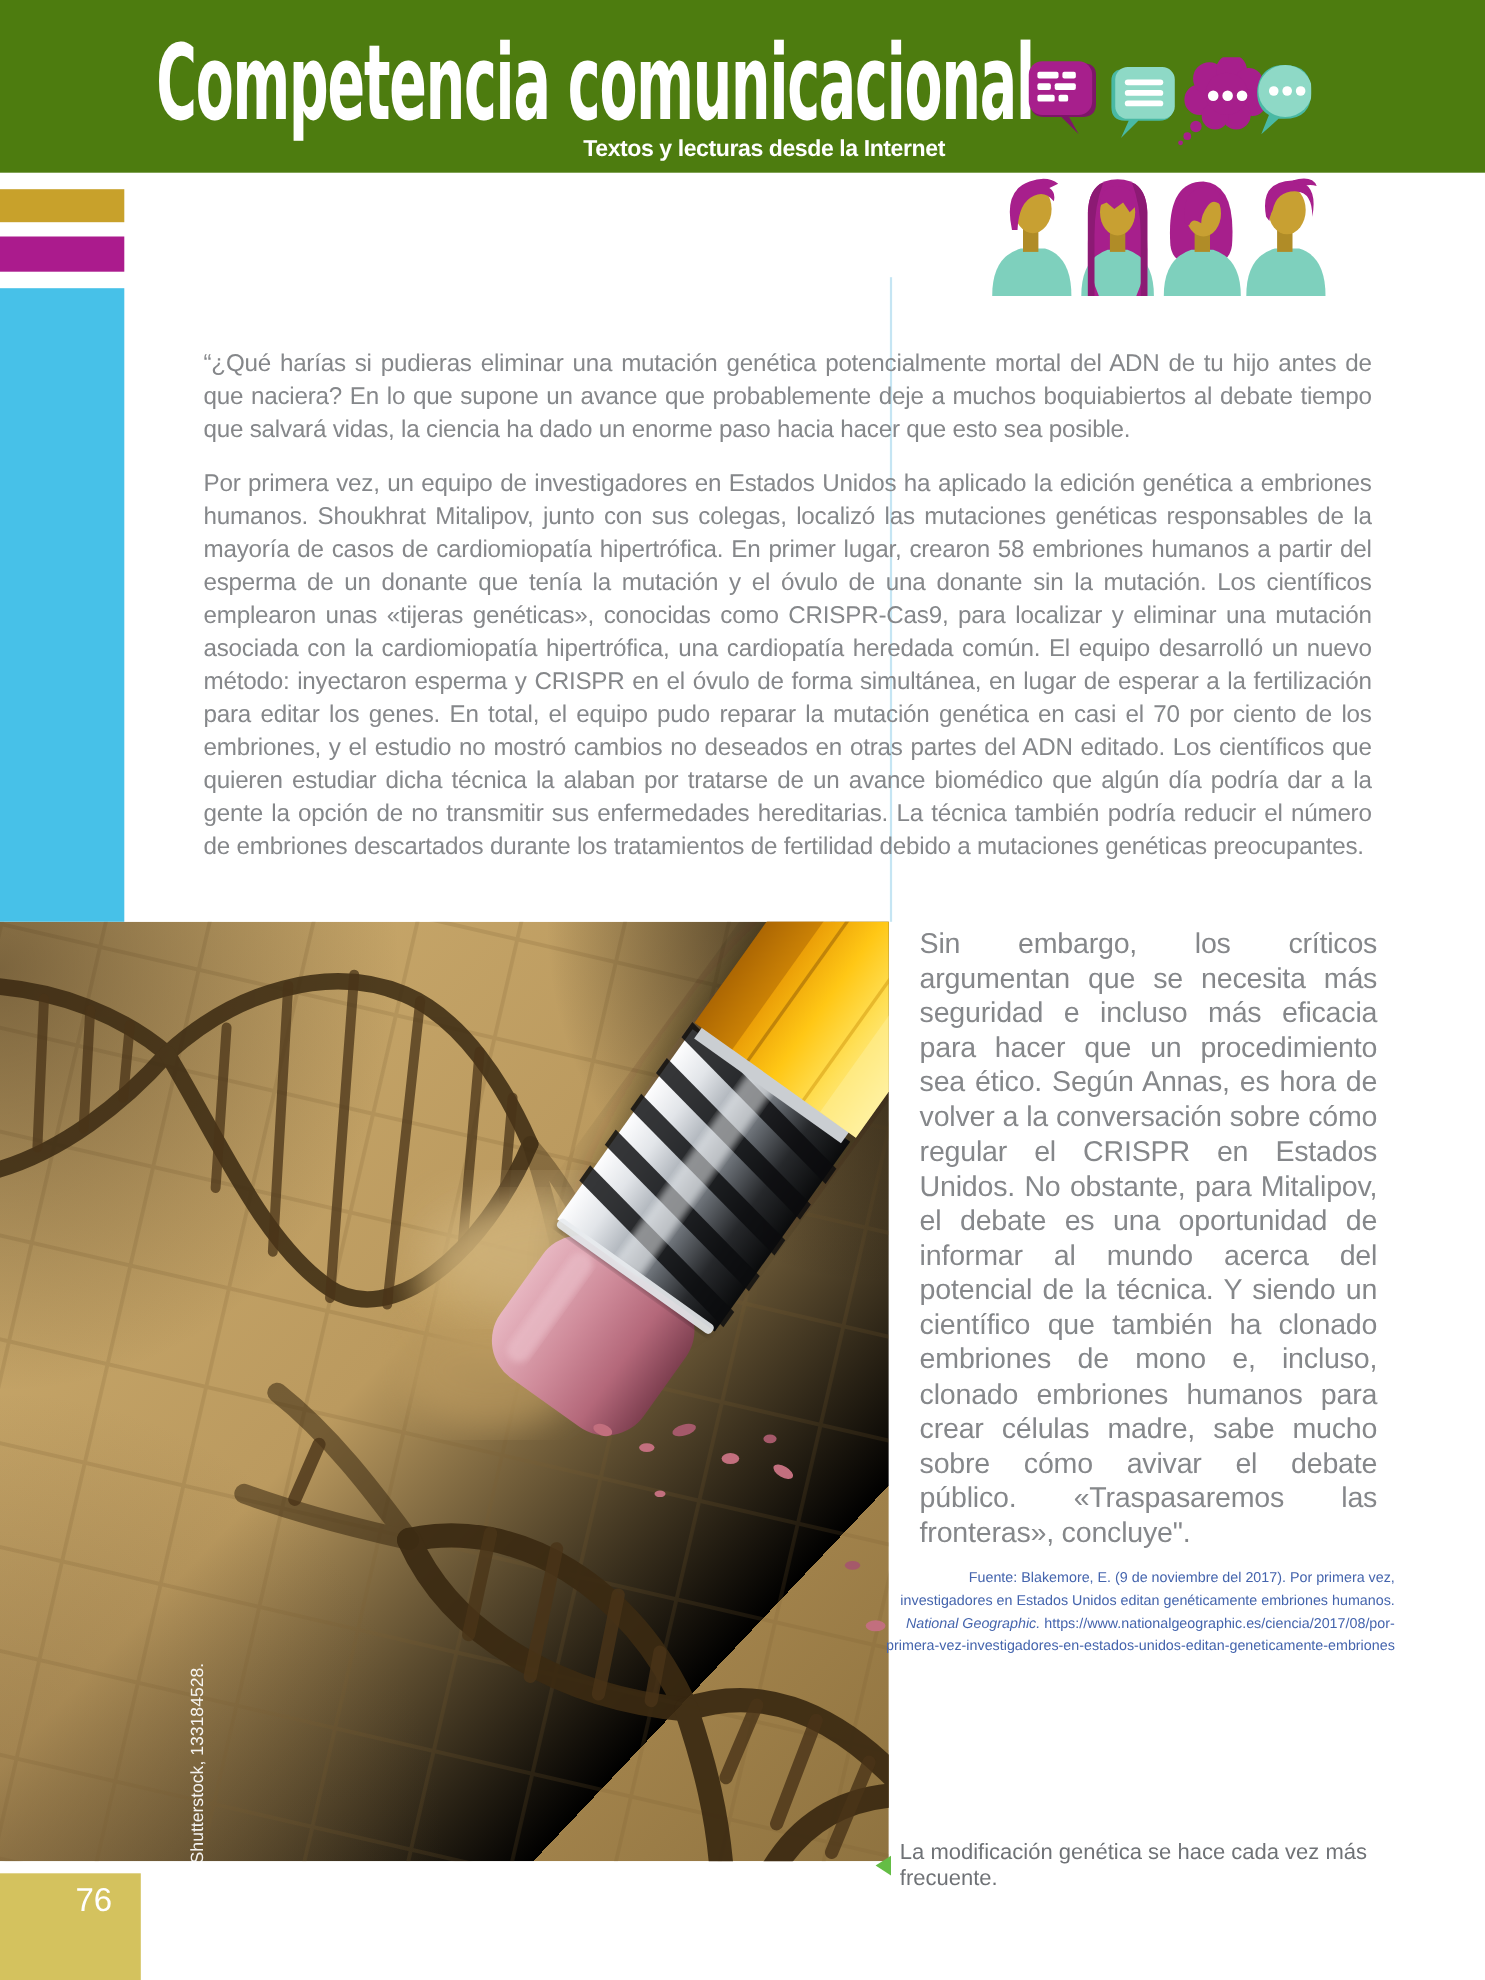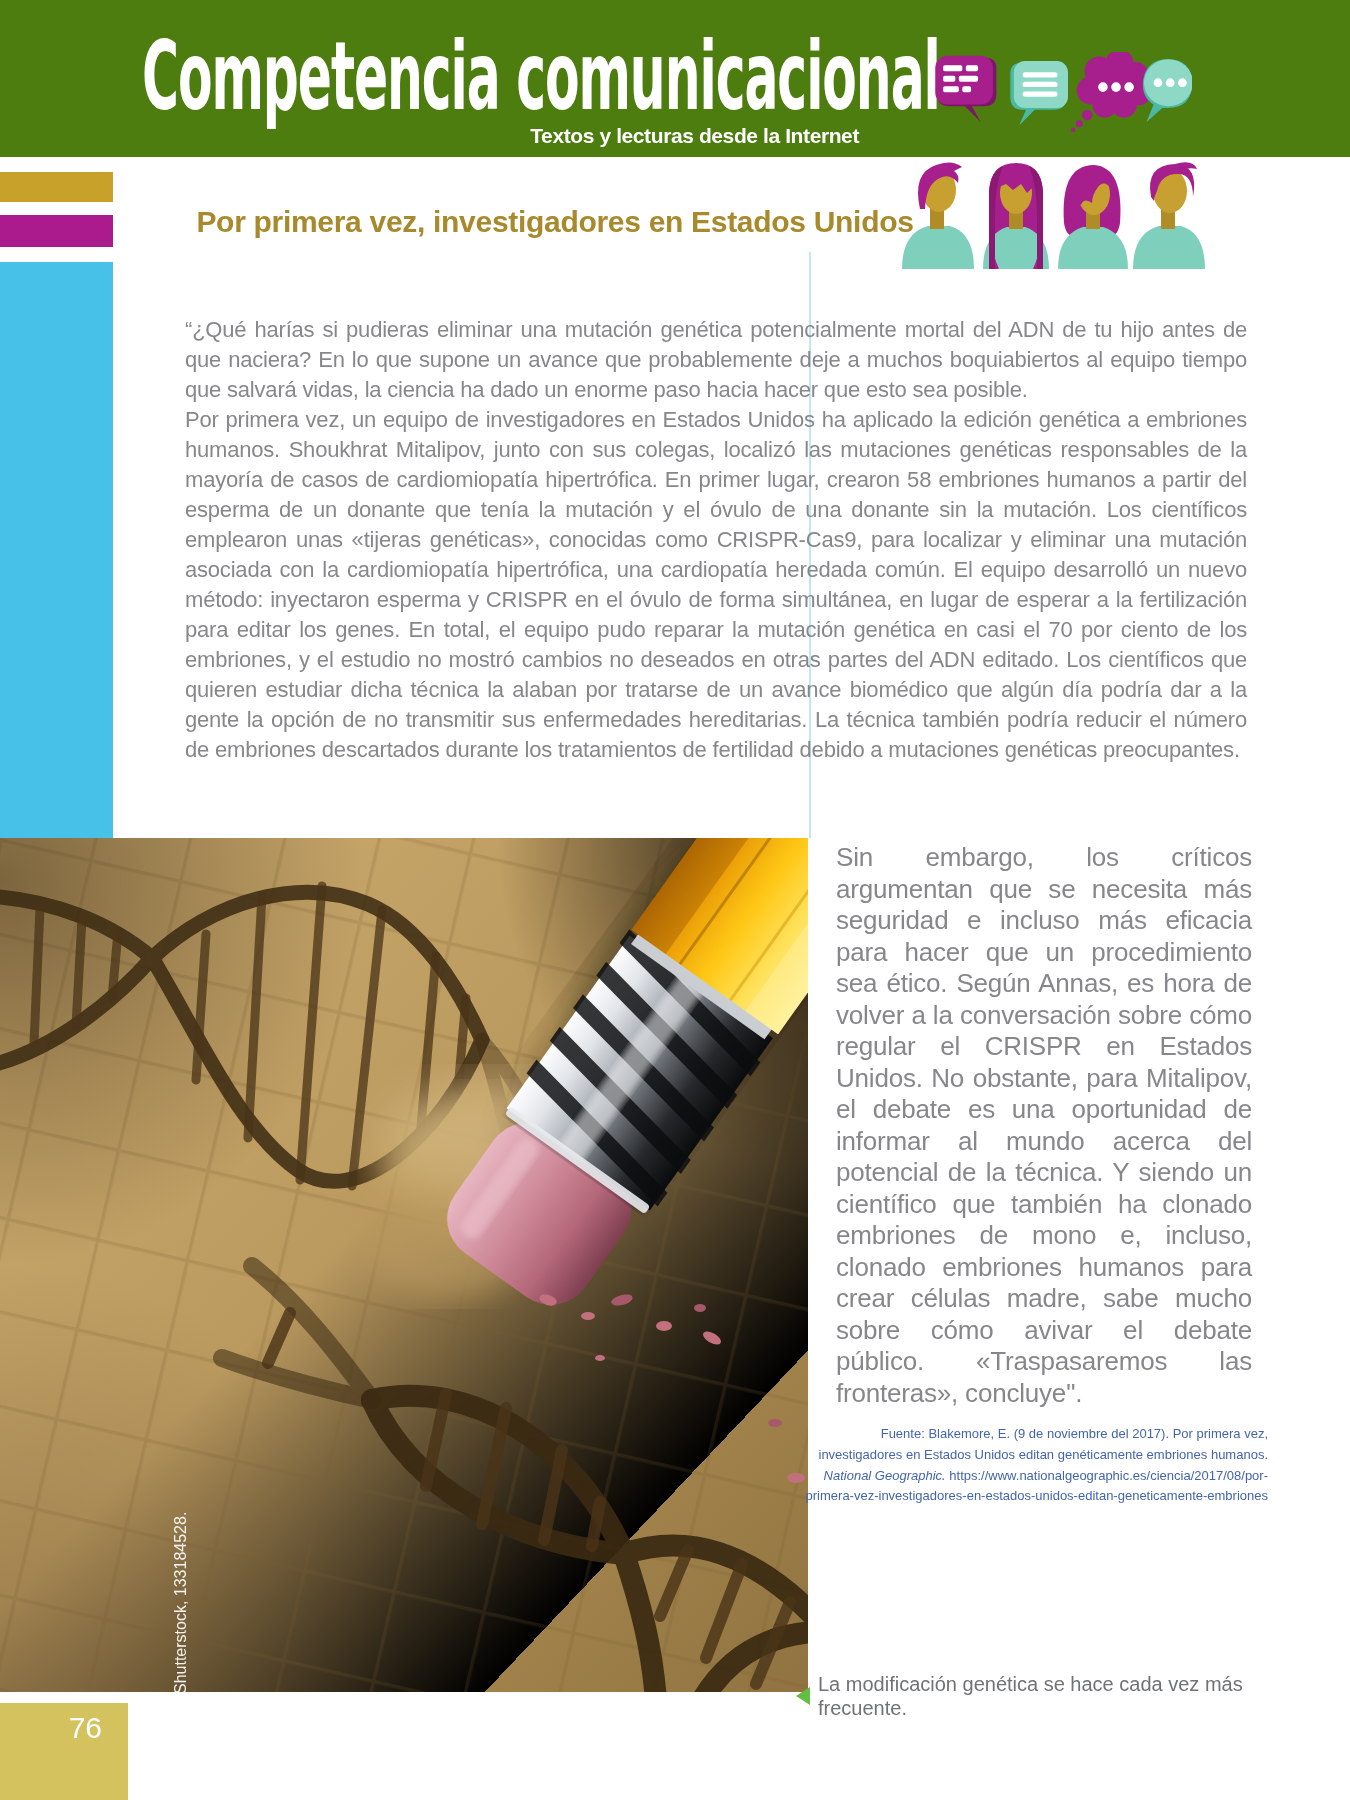--- a/index.html
+++ b/index.html
@@ -19,21 +19,21 @@
   .bar.gold{top:172px;height:30px;background:#c8a12b;}
   .bar.magenta{top:215px;height:32px;background:#ab1b8d;}
   .bar.blue{top:262px;height:576px;background:#47c1e8;}
   
   .art-title{position:absolute;left:150px;top:203px;width:810px;text-align:center;
         color:#a8892c;font-weight:bold;font-size:30px;line-height:38px;letter-spacing:-0.3px;}
   .vrule{position:absolute;left:809px;top:252px;width:2px;height:586px;background:rgba(110,190,225,0.40);}
   .body-col{position:absolute;left:185px;top:315px;width:1062px;color:#85878a;
         font-size:22px;line-height:30px;text-align:justify;letter-spacing:-0.2px;}
   .body-col p{margin:0;}
-  .body-col p + p{margin-top:0;}
+  .body-col p + p{margin-top:19px;}
   .right-col{position:absolute;left:836px;top:842px;width:416px;color:#85878a;
         font-size:26px;line-height:31.5px;text-align:justify;letter-spacing:-0.2px;}
   
   .citation{position:absolute;left:780px;top:1424px;width:472px;text-align:right;
         color:#4464ad;font-size:13px;line-height:20.8px;margin-left:16px;}
   .citation .it{font-style:italic;}
   
   .figure{position:absolute;left:0;top:838px;width:808px;height:854px;}
   .credit{position:absolute;left:172px;top:1532px;height:162px;color:#ffffff;opacity:.92;
         font-size:16px;writing-mode:vertical-rl;transform:rotate(180deg);white-space:nowrap;}
@@ -134,25 +134,24 @@
     </g>
   </svg>
 
   <div class="bar gold"></div>
   <div class="bar magenta"></div>
   <div class="bar blue"></div>
 
   <div class="vrule"></div>
 
   <div class="art-title">
-    <div>Por primera vez, investigadores en Estados Unidos</div>
   </div>
 
   <div class="body-col">
-    <p>“¿Qué harías si pudieras eliminar una mutación genética potencialmente mortal del ADN de tu hijo antes de que naciera? En lo que supone un avance que probablemente deje a muchos boquiabiertos al equipo tiempo que salvará vidas, la ciencia ha dado un enorme paso hacia hacer que esto sea posible.</p>
+    <p>“¿Qué harías si pudieras eliminar una mutación genética potencialmente mortal del ADN de tu hijo antes de que naciera? En lo que supone un avance que probablemente deje a muchos boquiabiertos al debate tiempo que salvará vidas, la ciencia ha dado un enorme paso hacia hacer que esto sea posible.</p>
     <p>Por primera vez, un equipo de investigadores en Estados Unidos ha aplicado la edición genética a embriones humanos. Shoukhrat Mitalipov, junto con sus colegas, localizó las mutaciones genéticas responsables de la mayoría de casos de cardiomiopatía hipertrófica. En primer lugar, crearon 58 embriones humanos a partir del esperma de un donante que tenía la mutación y el óvulo de una donante sin la mutación. Los científicos emplearon unas «tijeras genéticas», conocidas como CRISPR-Cas9, para localizar y eliminar una mutación asociada con la cardiomiopatía hipertrófica, una cardiopatía heredada común. El equipo desarrolló un nuevo método: inyectaron esperma y CRISPR en el óvulo de forma simultánea, en lugar de esperar a la fertilización para editar los genes. En total, el equipo pudo reparar la mutación genética en casi el 70 por ciento de los embriones, y el estudio no mostró cambios no deseados en otras partes del ADN editado. Los científicos que quieren estudiar dicha técnica la alaban por tratarse de un avance biomédico que algún día podría dar a la gente la opción de no transmitir sus enfermedades hereditarias. La técnica también podría reducir el número de embriones descartados durante los tratamientos de fertilidad debido a mutaciones genéticas preocupantes.</p>
   </div>
 
   <svg class="figure" width="808" height="854" viewBox="0 0 808 854">
     <defs>
       <linearGradient id="gPaper" x1="0" y1="0" x2="1" y2="1">
         <stop offset="0" stop-color="#cdad6f"></stop>
         <stop offset="0.45" stop-color="#bb9a5f"></stop>
         <stop offset="0.8" stop-color="#a68câ€¦"></stop>
         <stop offset="0.8" stop-color="#a0814a"></stop>

